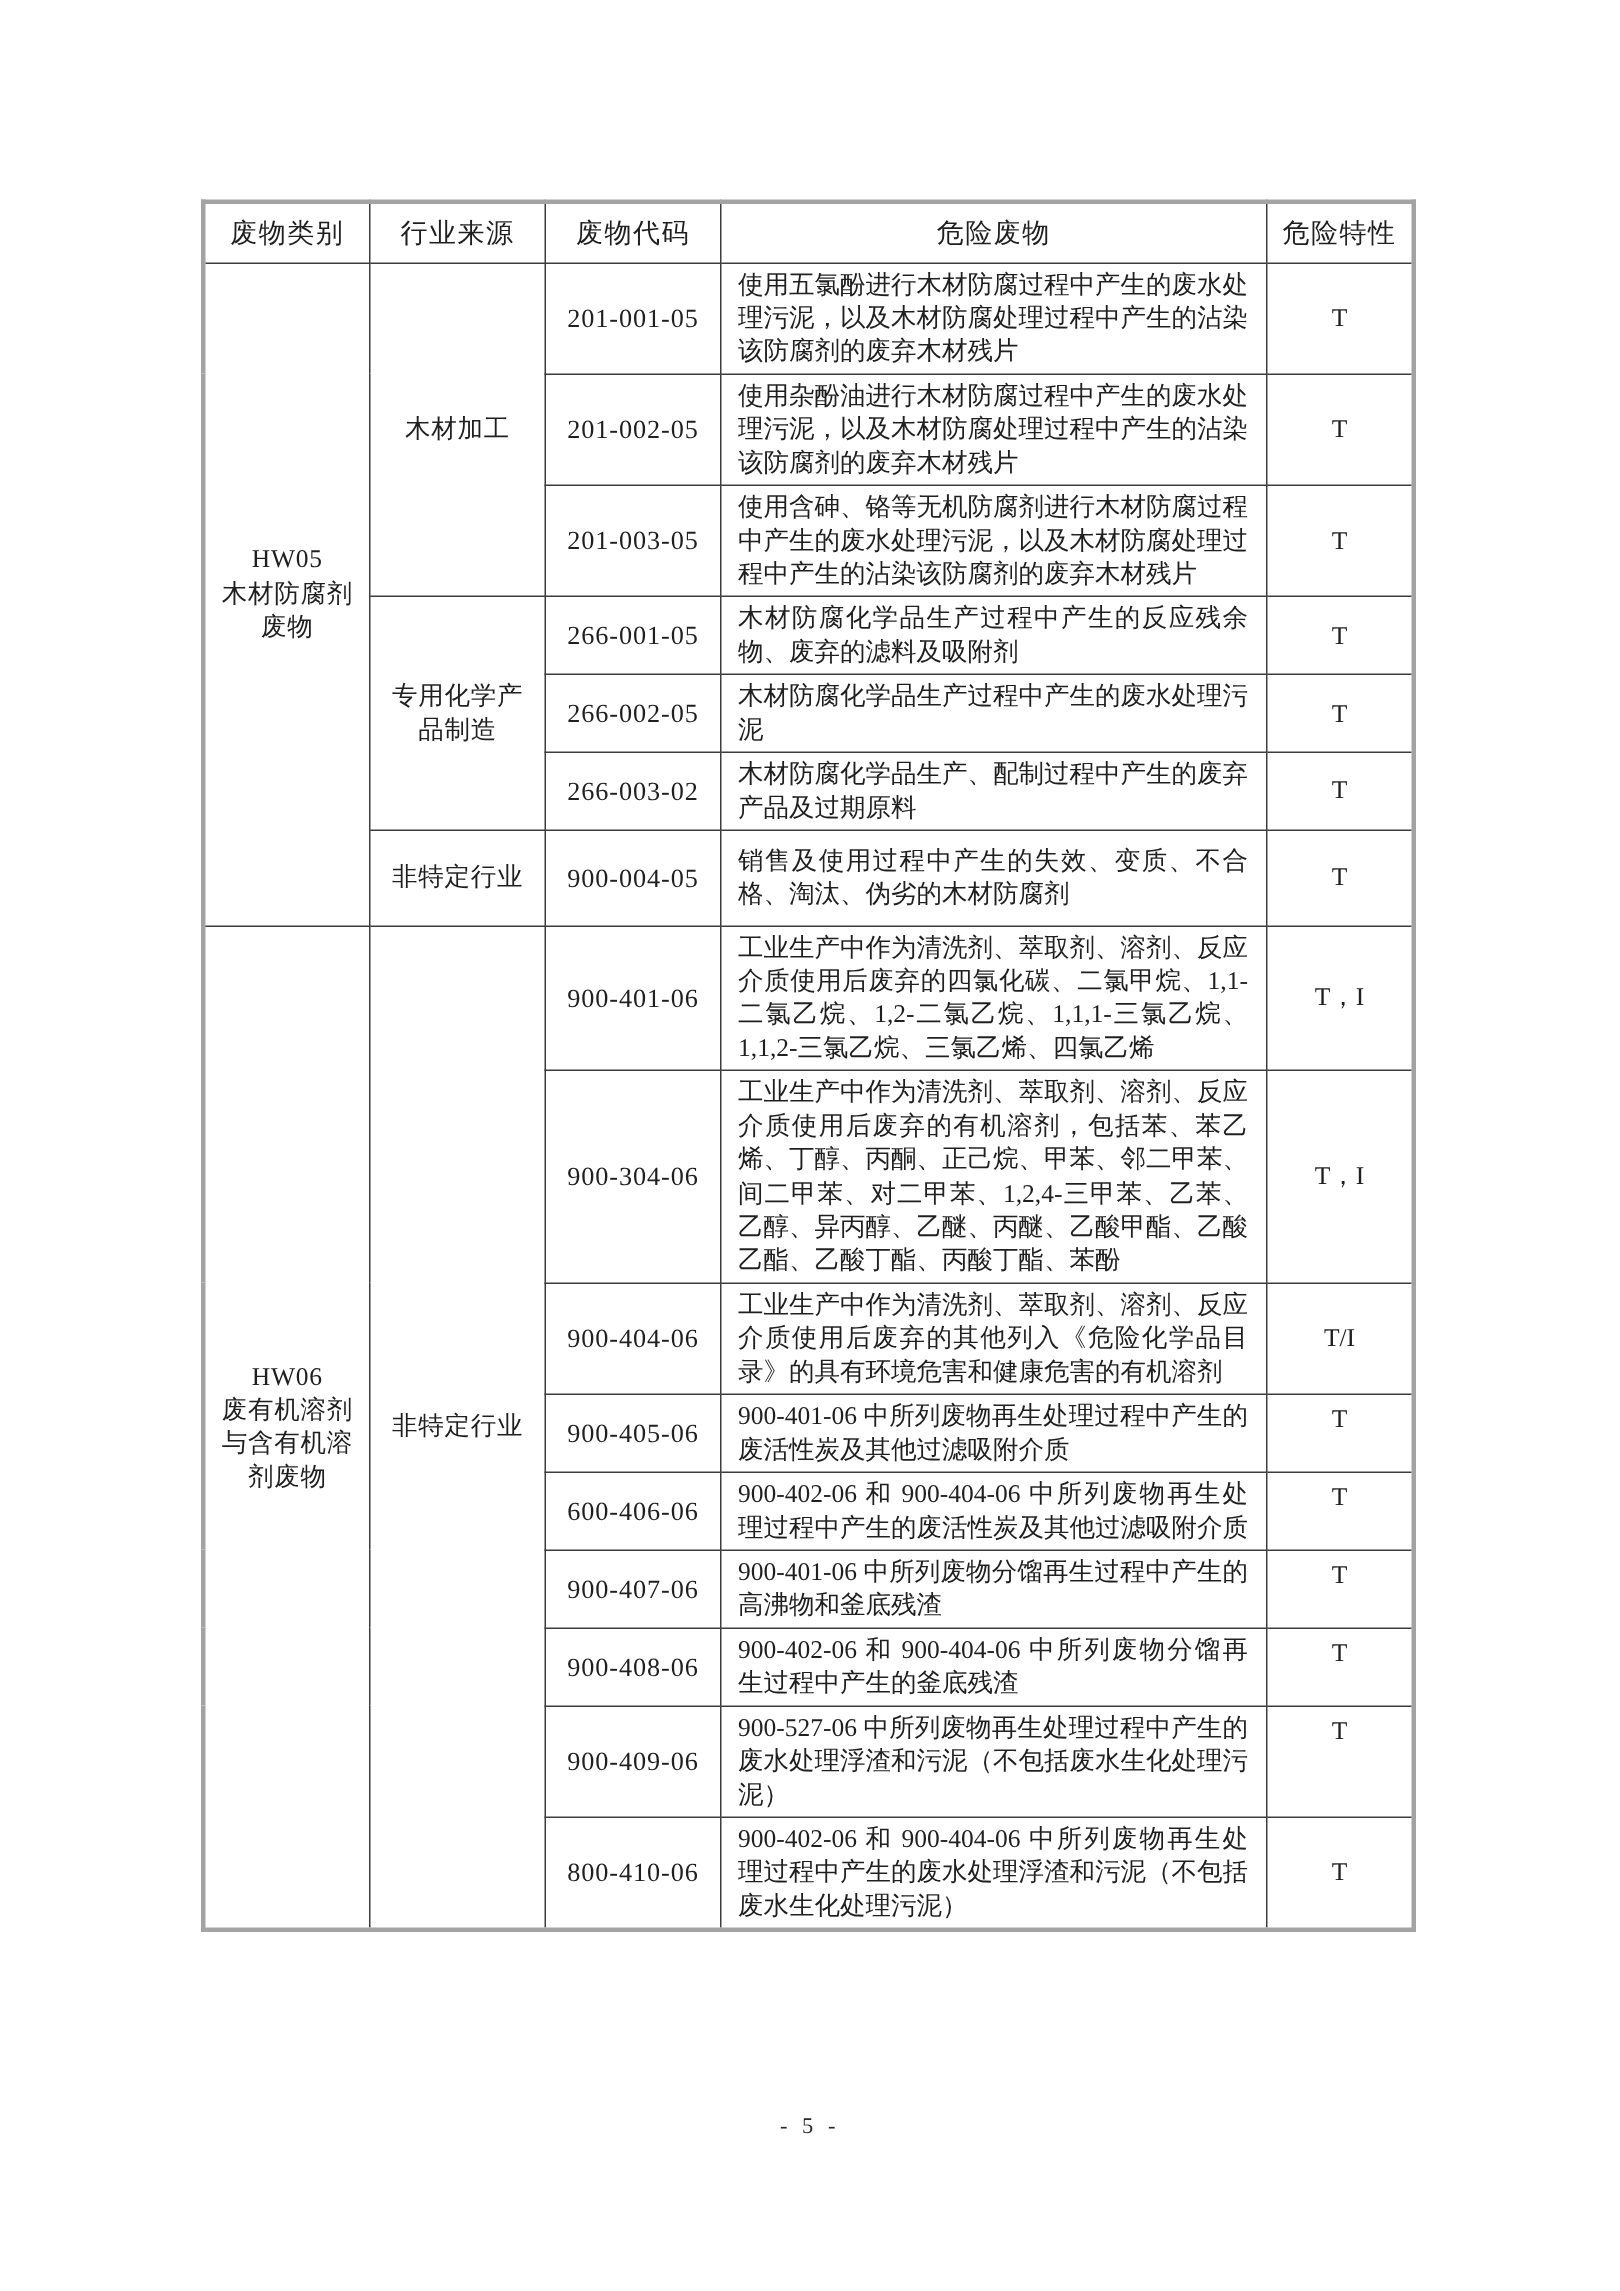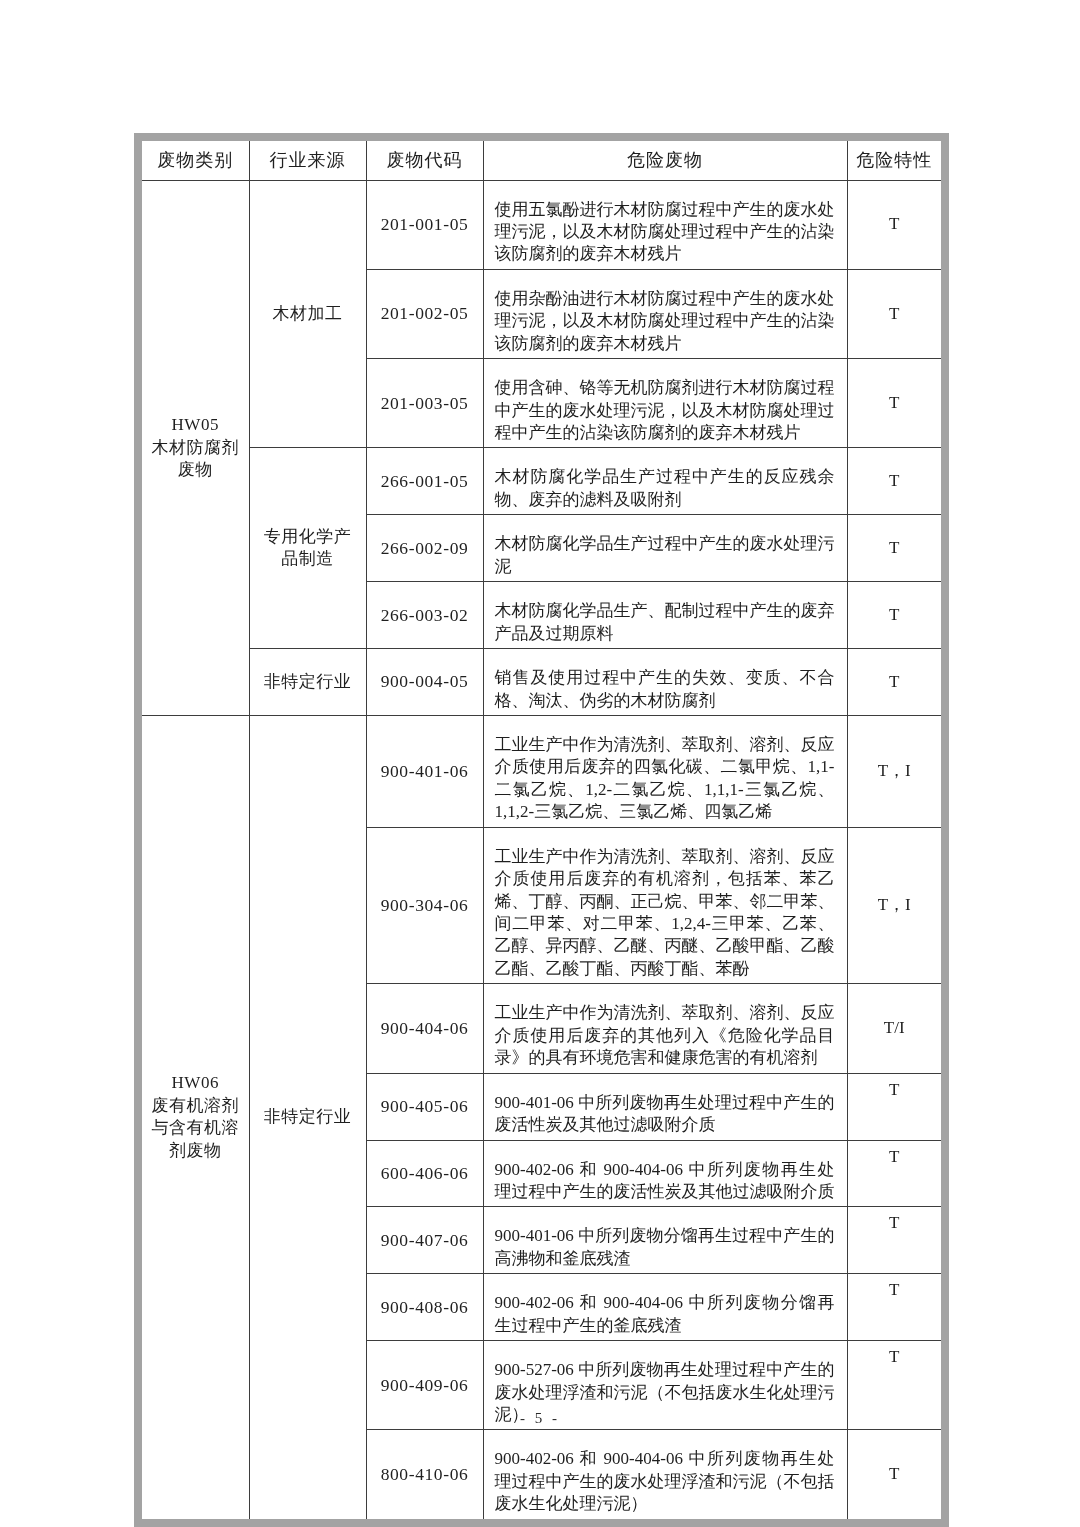--- a/index.html
+++ b/index.html
@@ -17,21 +17,21 @@
     background: #ffffff;
     overflow: hidden;
   }
   table.waste-table {
     position: absolute;
     left: 134px;
     top: 133px;
     width: 807px;
     border-collapse: collapse;
     table-layout: fixed;
-    border: 8px solid #a3a3a3;
+    border: 3px solid #a3a3a3;
   }
   .waste-table th,
   .waste-table td {
     border: 1px solid #3d3d3d;
     font-weight: normal;
   }
   .waste-table th {
     font-size: 18px;
     line-height: 1.25;
     padding: 8px 2px;
@@ -52,21 +52,21 @@
   td.code {
     text-align: center;
     padding: 6px 1px;
     font-size: 17.5px;
     letter-spacing: 0.6px;
   }
   td.desc {
     text-align: justify;
     text-justify: inter-character;
     text-align-last: left;
-    padding: 18px 12px 3px 11px;
+    padding: 3px 12px 3px 11px;
   }
   td.haz {
     text-align: center;
     padding: 2px;
     font-size: 17px;
   }
   td.haz.vtop {
     vertical-align: top;
     padding-top: 5px;
   }
@@ -125,21 +125,21 @@
         <td class="haz">T</td>
       </tr>
       <tr>
         <td class="ind" rowspan="3">专用化学产
 品制造</td>
         <td class="code">266-001-05</td>
         <td class="desc">木材防腐化学品生产过程中产生的反应残余物、废弃的滤料及吸附剂</td>
         <td class="haz">T</td>
       </tr>
       <tr>
-        <td class="code">266-002-09</td>
+        <td class="code">266-002-05</td>
         <td class="desc">木材防腐化学品生产过程中产生的废水处理污泥</td>
         <td class="haz">T</td>
       </tr>
       <tr>
         <td class="code">266-003-02</td>
         <td class="desc">木材防腐化学品生产、配制过程中产生的废弃产品及过期原料</td>
         <td class="haz">T</td>
       </tr>
       <tr>
         <td class="ind">非特定行业</td>

